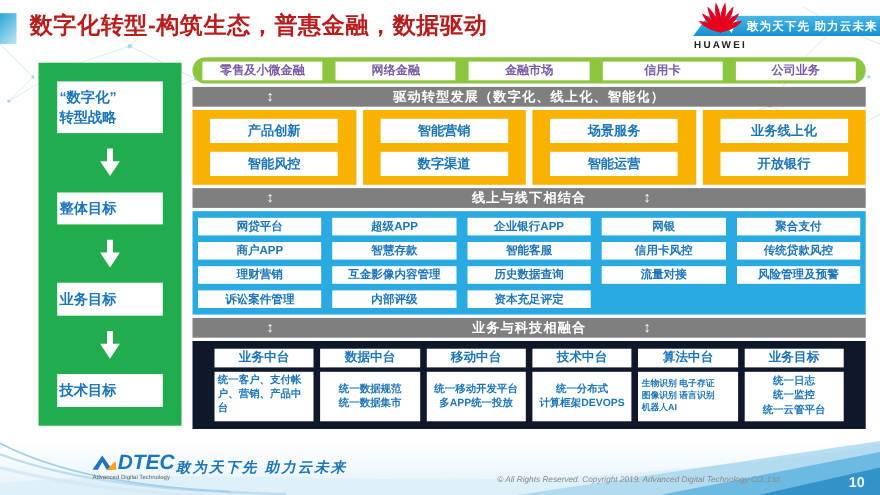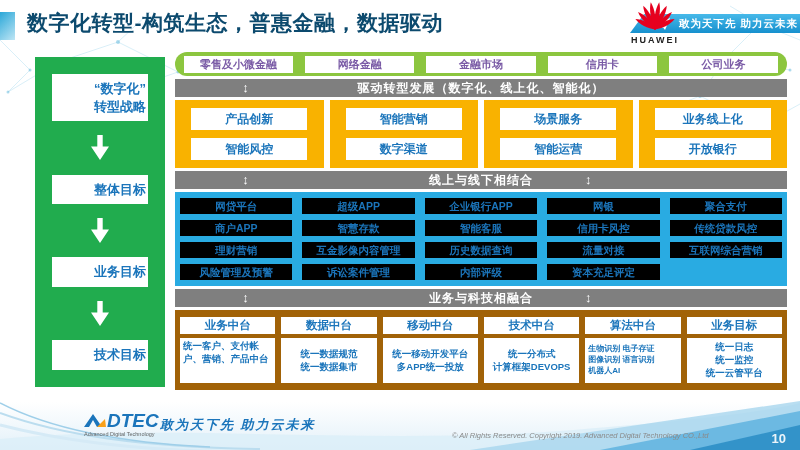--- a/index.html
+++ b/index.html
@@ -5,57 +5,57 @@
   html,body{margin:0;padding:0;}
   body{width:800px;height:450px;position:relative;overflow:hidden;background:#ffffff;
        font-family:"Liberation Sans","DejaVu Sans",sans-serif;}
   .slide{position:absolute;inset:0;}
   svg.decor{position:absolute;pointer-events:none;}
 
   
   .accent{position:absolute;left:0;top:12px;width:15px;height:28px;
           background:linear-gradient(135deg,#2aa7d8,#bfe6f5);}
   .title{position:absolute;left:27px;top:9px;margin:0;font-size:21px;font-weight:bold;
-         color:#0c4a6e;letter-spacing:.5px;white-space:nowrap;}
+         color:#b91c1c;letter-spacing:.5px;white-space:nowrap;}
   .huawei{position:absolute;left:618px;top:2px;width:74px;text-align:center;z-index:3;}
   .huawei .brand{display:block;font-size:9px;font-weight:bold;letter-spacing:2px;color:#222;margin-top:1px;}
   .ribbon{position:absolute;left:630px;top:14px;width:170px;height:19px;z-index:2;
           background:linear-gradient(180deg,#47b9e9,#1690ce);
           clip-path:polygon(14px 0,100% 0,100% 100%,0 100%);
           display:flex;align-items:center;gap:8px;padding-left:24px;box-sizing:border-box;
           color:#fff;font-size:10.5px;font-weight:bold;letter-spacing:1px;white-space:nowrap;}
 
   
   .sidebar{position:absolute;left:35px;top:57px;width:130px;height:330px;background:#21AC4E;
            display:flex;flex-direction:column;align-items:center;justify-content:space-evenly;
            padding:4px 0;box-sizing:border-box;}
   .stage{width:92px;background:#fff;color:#1B75BB;font-weight:bold;font-size:13px;
-         text-align:right;padding:6px 2px;white-space:pre-line;line-height:1.35;}
+         text-align:left;padding:6px 2px;white-space:pre-line;line-height:1.35;}
   .sarrow{width:18px;height:27px;}
 
   
   .main{position:absolute;left:175px;top:52px;width:612px;}
   .green-band{height:24px;background:#8CC63F;display:flex;align-items:center;gap:12px;
               padding:0 9px;box-sizing:border-box;border-radius:12px;}
   .gb-box{flex:1;height:17px;line-height:17px;background:#fff;color:#7A5BA6;
           font-size:11px;font-weight:bold;text-align:center;white-space:nowrap;overflow:hidden;}
   .banner{height:18px;margin-top:3px;background:#7F7F7F;color:#fff;font-size:12px;font-weight:bold;
           display:flex;align-items:center;justify-content:center;position:relative;letter-spacing:1px;}
   .ar{position:absolute;top:0;line-height:18px;font-size:13px;font-weight:bold;color:#fff;}
   .a1{left:11%;} .a2{left:67%;}
   .yellow-row{margin-top:3px;height:68px;display:flex;gap:6px;}
   .ycol{flex:1;background:#F9B200;display:flex;flex-direction:column;justify-content:space-evenly;
         align-items:center;}
   .ybox{width:78%;height:22px;line-height:22px;background:#fff;color:#1B75BB;font-weight:bold;
         font-size:12px;text-align:center;white-space:nowrap;overflow:hidden;}
   .blue-grid{margin-top:3px;background:#29ABE2;padding:6px 5px;display:grid;
              grid-template-columns:repeat(5,1fr);gap:6px 10px;}
-  .bbox{height:16px;line-height:16px;background:#000000;color:#1B75BB;font-weight:bold;
+  .bbox{height:16px;line-height:16px;background:#ffffff;color:#1B75BB;font-weight:bold;
         font-size:10.5px;text-align:center;white-space:nowrap;overflow:hidden;}
-  .platform{margin-top:3px;background:#a16207;padding:7px 5px;display:grid;
+  .platform{margin-top:3px;background:#0f172a;padding:7px 20px;display:grid;
             grid-template-columns:repeat(6,1fr);grid-template-rows:17px 45px;gap:4px 6px;}
   .phead{background:#fff;color:#1B75BB;font-weight:bold;font-size:11.5px;text-align:center;
          line-height:17px;white-space:nowrap;overflow:hidden;}
   .pdetail{background:#fff;color:#1B75BB;font-weight:bold;font-size:9.5px;display:flex;
            align-items:center;justify-content:center;text-align:center;white-space:pre-line;
            line-height:1.35;padding:2px 3px;box-sizing:border-box;overflow:hidden;}
   .pdetail.left{text-align:left;align-items:flex-start;justify-content:flex-start;white-space:normal;}
   .pdetail.small{font-size:8px;text-align:left;align-items:center;justify-content:flex-start;}
 
   
@@ -196,21 +196,20 @@
       <div class="bbox">聚合支付</div>
       <div class="bbox">商户APP</div>
       <div class="bbox">智慧存款</div>
       <div class="bbox">智能客服</div>
       <div class="bbox">信用卡风控</div>
       <div class="bbox">传统贷款风控</div>
       <div class="bbox">理财营销</div>
       <div class="bbox">互金影像内容管理</div>
       <div class="bbox">历史数据查询</div>
       <div class="bbox">流量对接</div>
-      <div class="bbox">互联网综合营销</div>
       <div class="bbox">风险管理及预警</div>
       <div class="bbox">诉讼案件管理</div>
       <div class="bbox">内部评级</div>
       <div class="bbox">资本充足评定</div>
     </div>
 
     <div class="banner">
       <span class="ar a1">↕</span>
       <span>业务与科技相融合</span>
       <span class="ar a2">↕</span>

